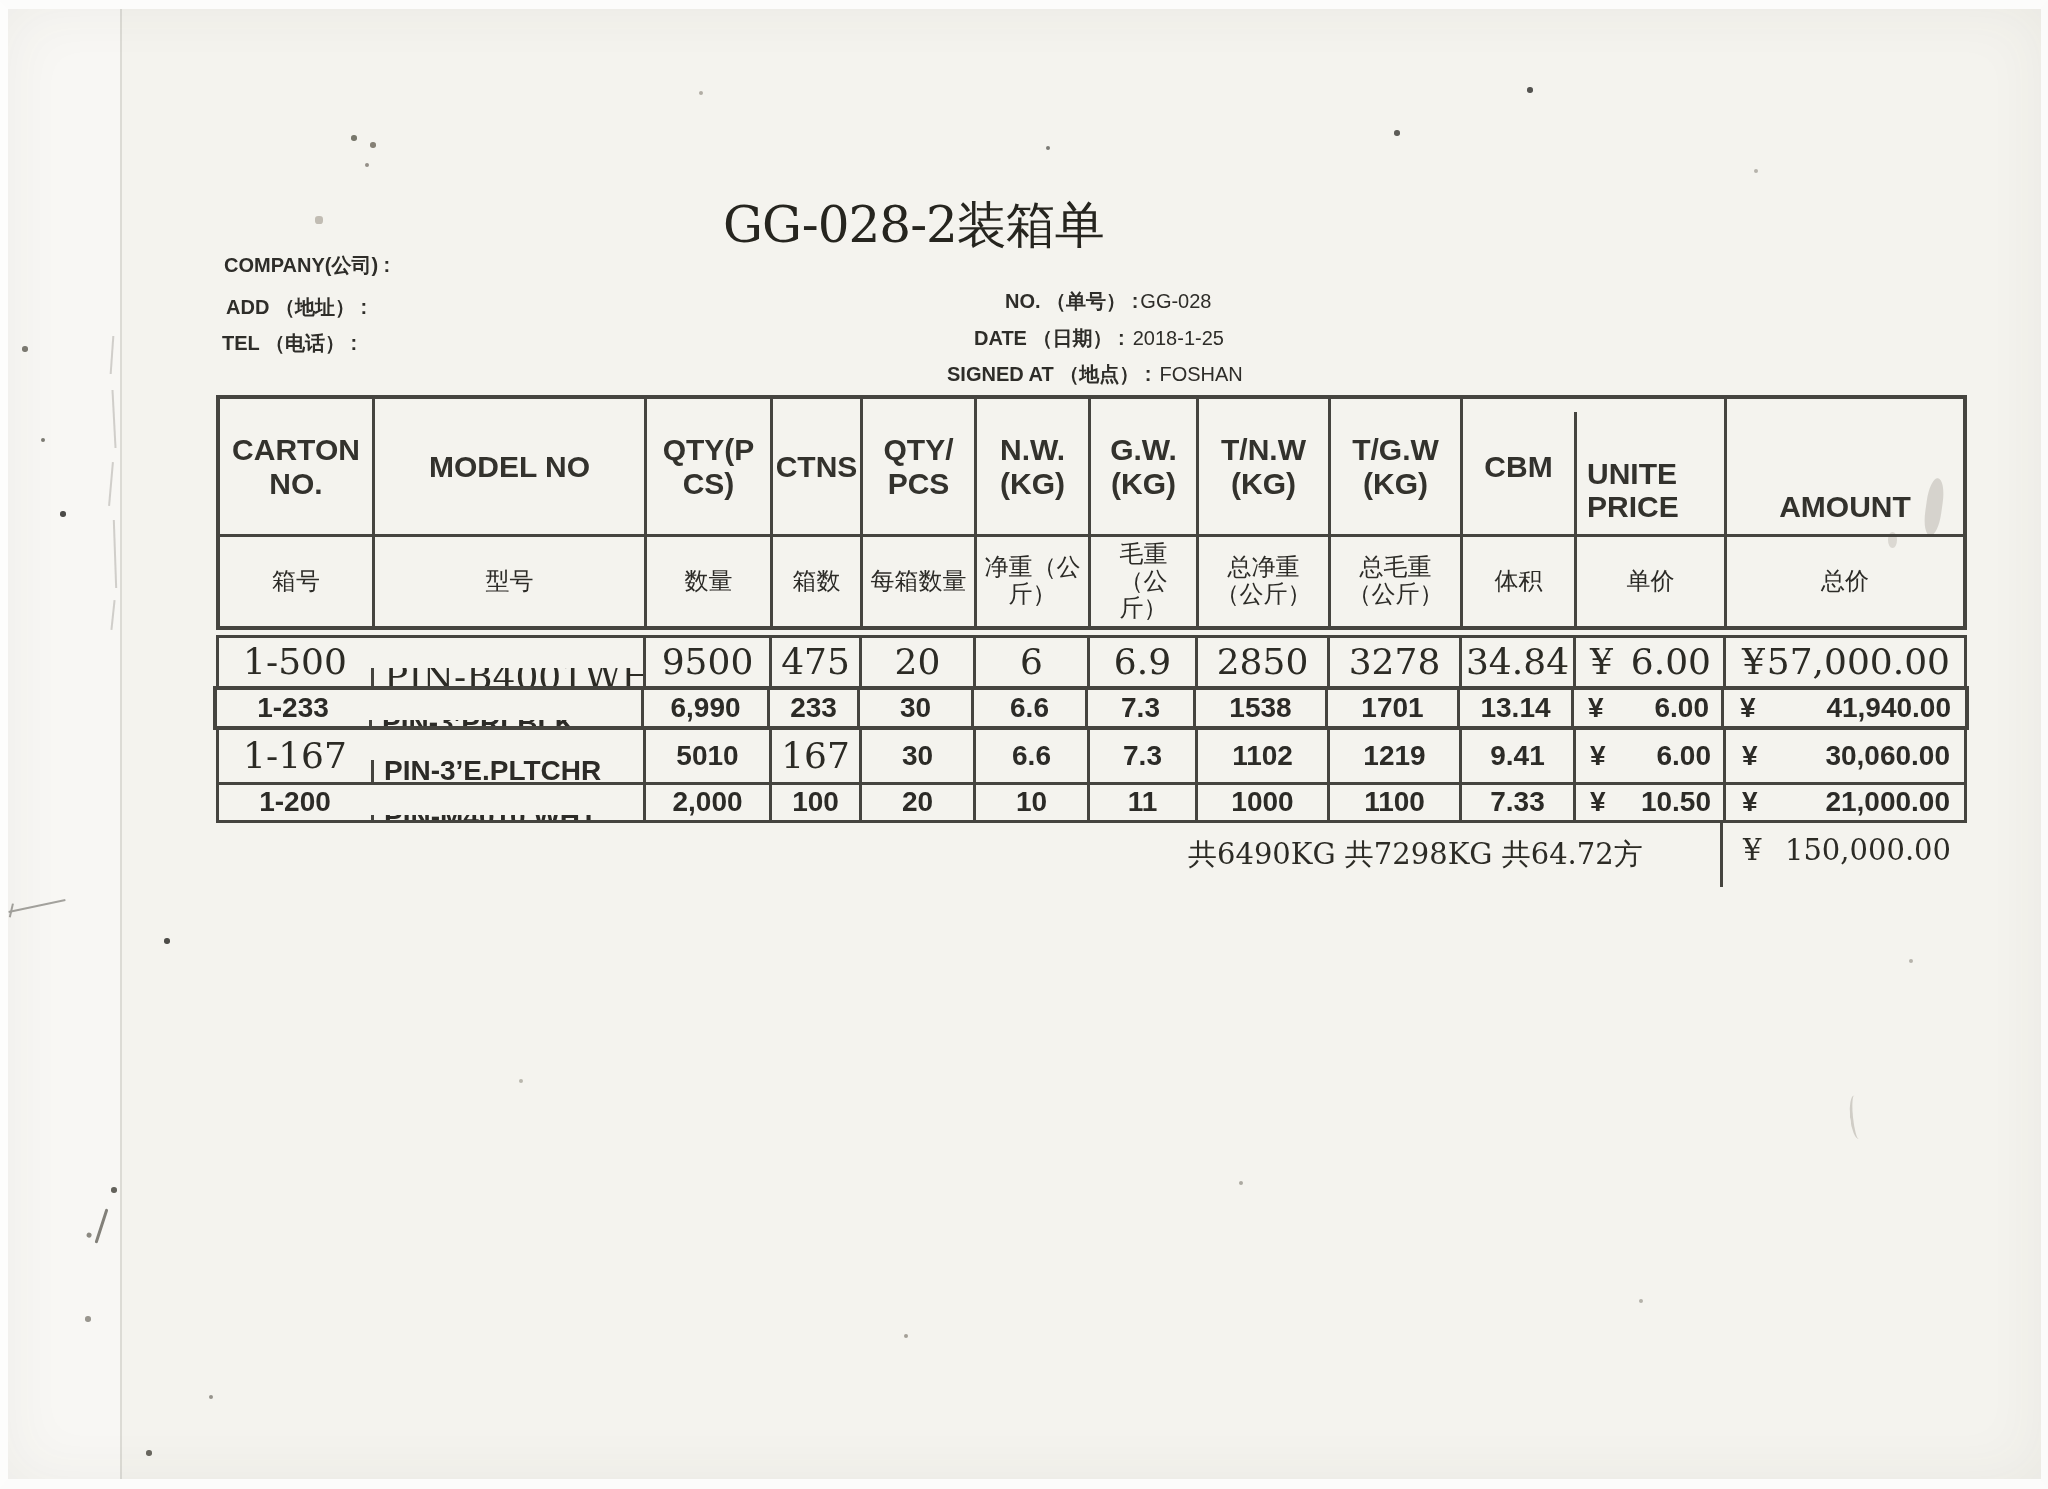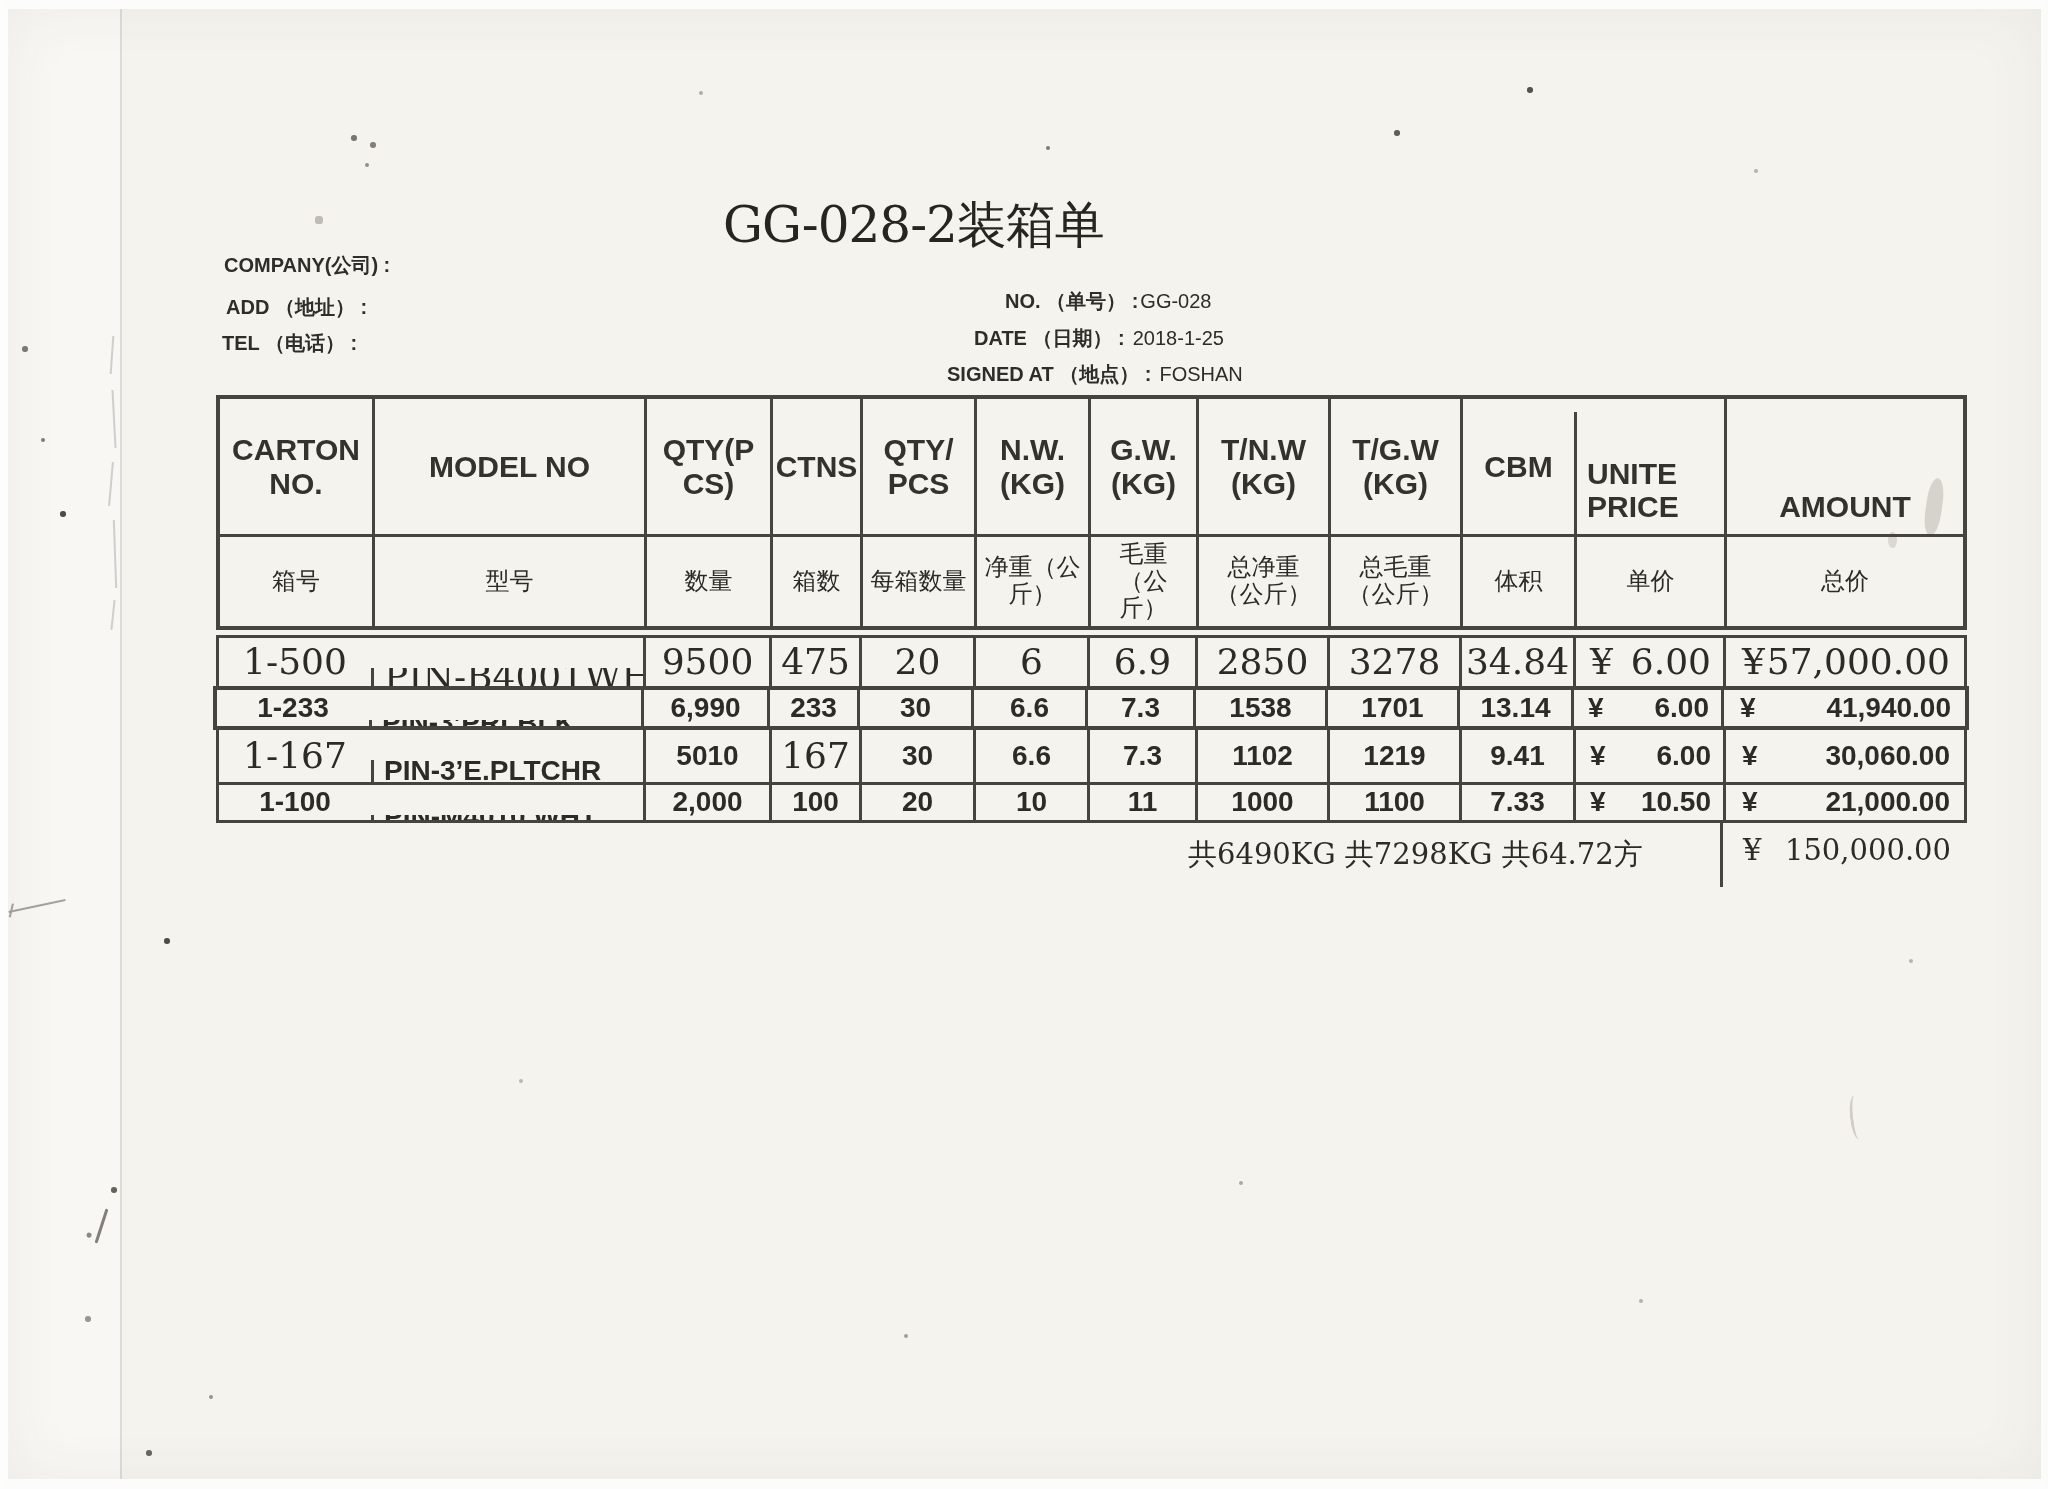--- a/index.html
+++ b/index.html
@@ -239,21 +239,21 @@
           <div class="tcell c10 sans money">
             <span class="yen">¥</span>
             <span class="mval">6.00</span>
           </div>
           <div class="tcell c11 sans money">
             <span class="yen">¥</span>
             <span class="mval">30,060.00</span>
           </div>
         </div>
         <div class="trow">
-          <div class="tcell c0 sans">1-100</div>
+          <div class="tcell c0 sans">1-200</div>
           <div class="tcell c1 sans">PIN-M4010 WHT</div>
           <div class="tcell c2 sans">2,000</div>
           <div class="tcell c3 sans">100</div>
           <div class="tcell c4 sans">20</div>
           <div class="tcell c5 sans">10</div>
           <div class="tcell c6 sans">11</div>
           <div class="tcell c7 sans">1000</div>
           <div class="tcell c8 sans">1100</div>
           <div class="tcell c9 sans">7.33</div>
           <div class="tcell c10 sans money">

